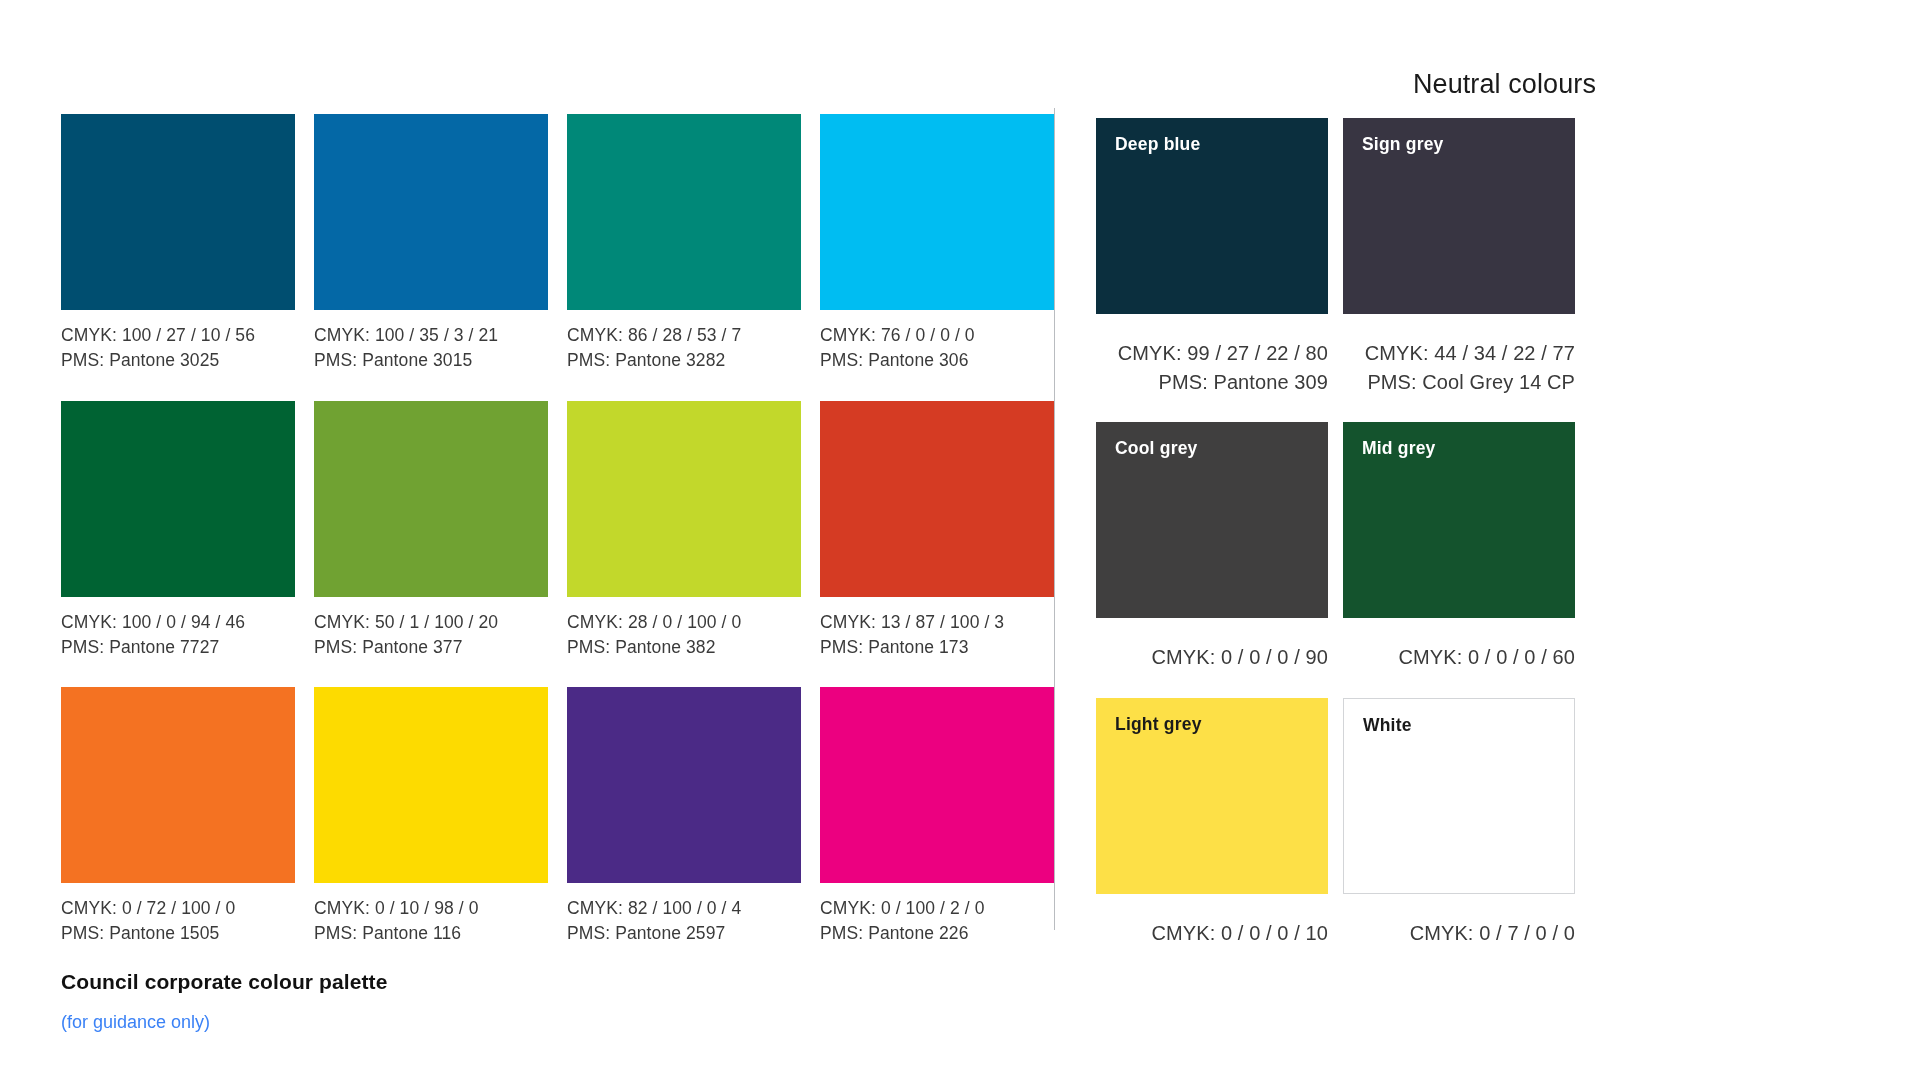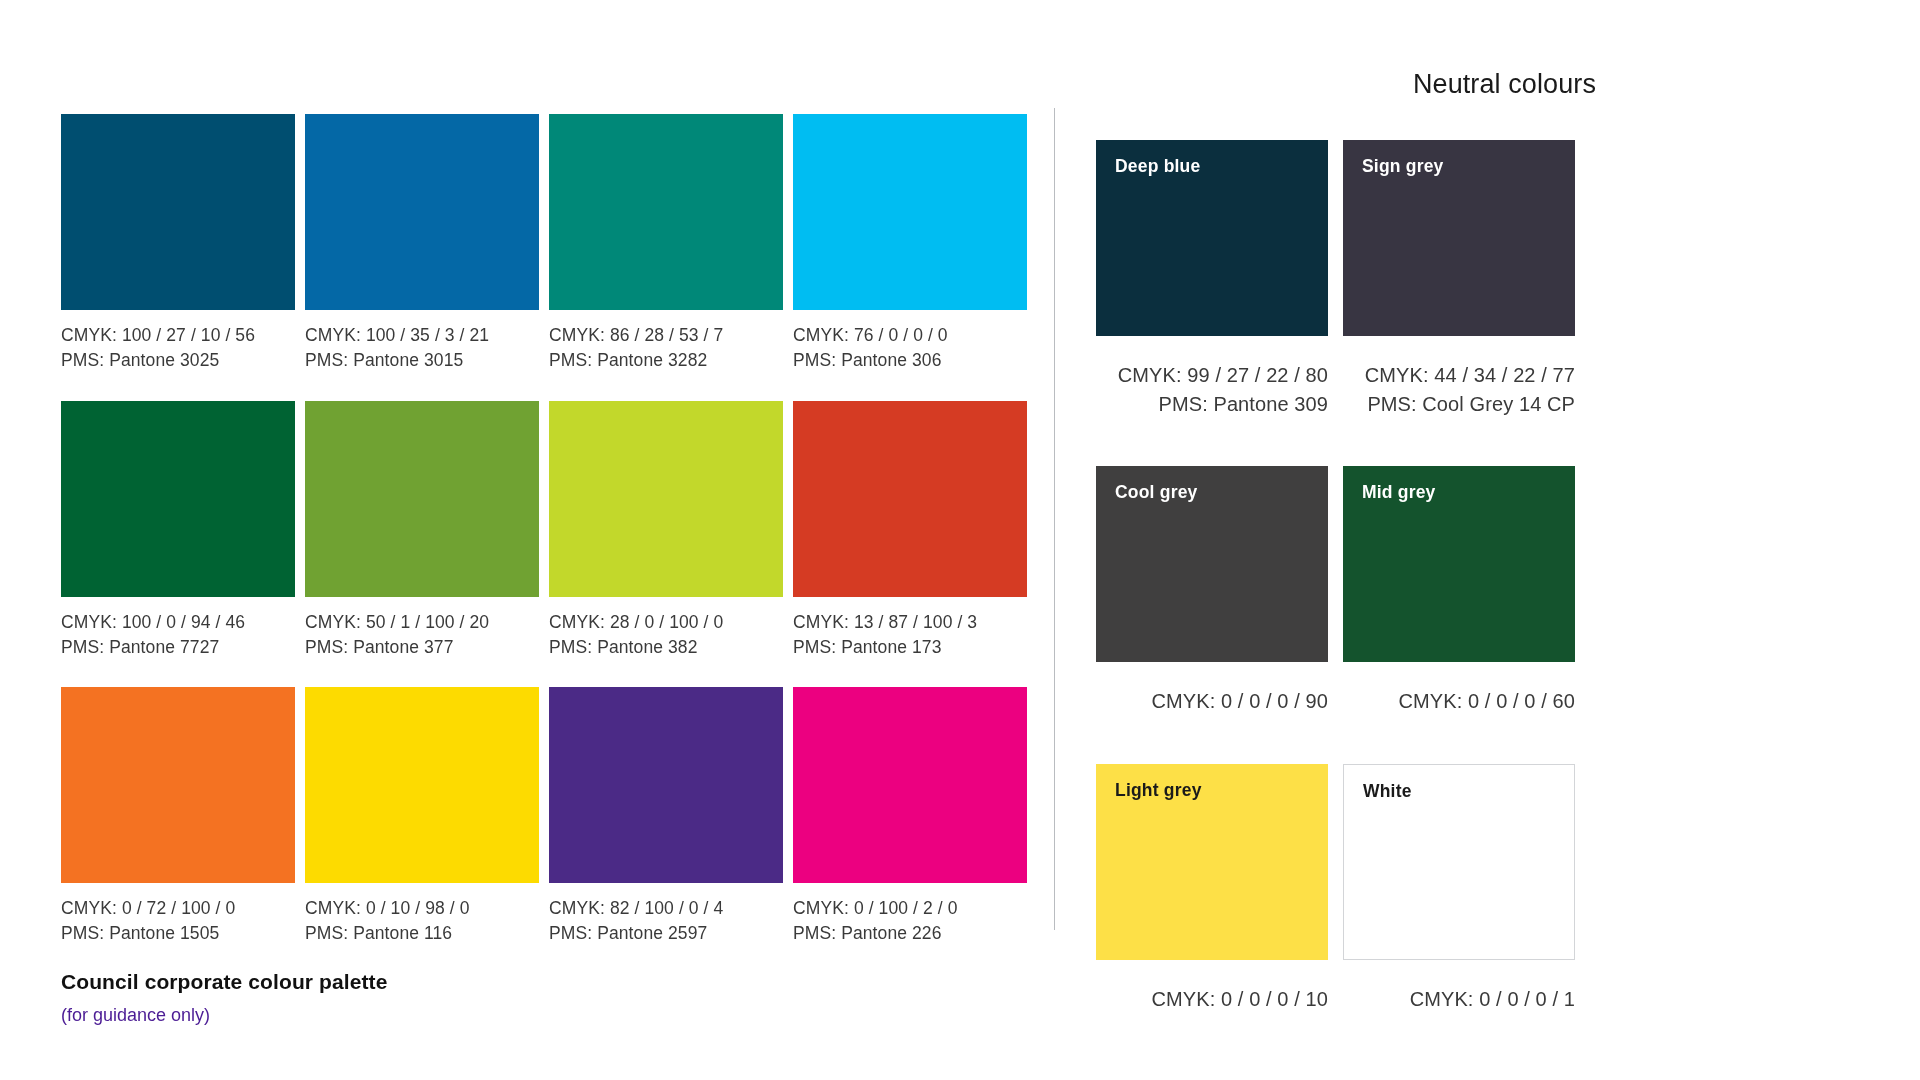--- a/index.html
+++ b/index.html
@@ -26,21 +26,21 @@
 
   
   #palette-grid {
     position: absolute;
     left: 61px;
     top: 114px;
     width: 975px;
   }
   .palette-row {
     display: flex;
-    gap: 10px;
+    gap: 19px;
     margin-bottom: 28px;
   }
   .swatch-cell {
     width: 234px;
   }
   .swatch-chip {
     width: 234px;
     height: 196px;
     display: block;
   }
@@ -88,21 +88,20 @@
     margin-bottom: 26px;
   }
   .neutral-cell {
     width: 232px;
   }
   .neutral-chip {
     width: 232px;
     height: 196px;
     box-sizing: border-box;
     position: relative;
-    margin-top: 22px;
   }
   .neutral-chip.bordered {
     border: 1px solid #d3d5d8;
   }
   .neutral-chip-label {
     position: absolute;
     left: 19px;
     top: 16px;
     font-size: 17.5px;
     font-weight: bold;
@@ -129,24 +128,24 @@
     top: 968px;
   }
   #footer-title {
     font-size: 21px;
     font-weight: bold;
     color: #111111;
     line-height: 1.3;
     letter-spacing: 0.1px;
   }
   #footer-subtitle {
-    margin-top: 9px;
+    margin-top: 16px;
     font-size: 18px;
     font-weight: 400;
-    color: #4c1d95;
+    color: #3b82f6;
     line-height: 1.3;
   }
 </style>
 </head>
 <body>
 
 <div id="page">
 
   <div id="palette-grid">
 
@@ -297,21 +296,21 @@
         </div>
         <div class="neutral-caption">
           <span class="line">CMYK: 0 / 0 / 0 / 10</span>
         </div>
       </div>
       <div class="neutral-cell">
         <div class="neutral-chip bordered" style="background-color: rgb(255, 255, 255);">
           <span class="neutral-chip-label label-dark">White</span>
         </div>
         <div class="neutral-caption">
-          <span class="line">CMYK: 0 / 0 / 0 / 1</span>
+          <span class="line">CMYK: 0 / 7 / 0 / 0</span>
         </div>
       </div>
     </div>
 
   </div>
 
   <div id="footer-caption">
     <div id="footer-title">Council corporate colour palette</div>
     <div id="footer-subtitle">(for guidance only)</div>
   </div>

